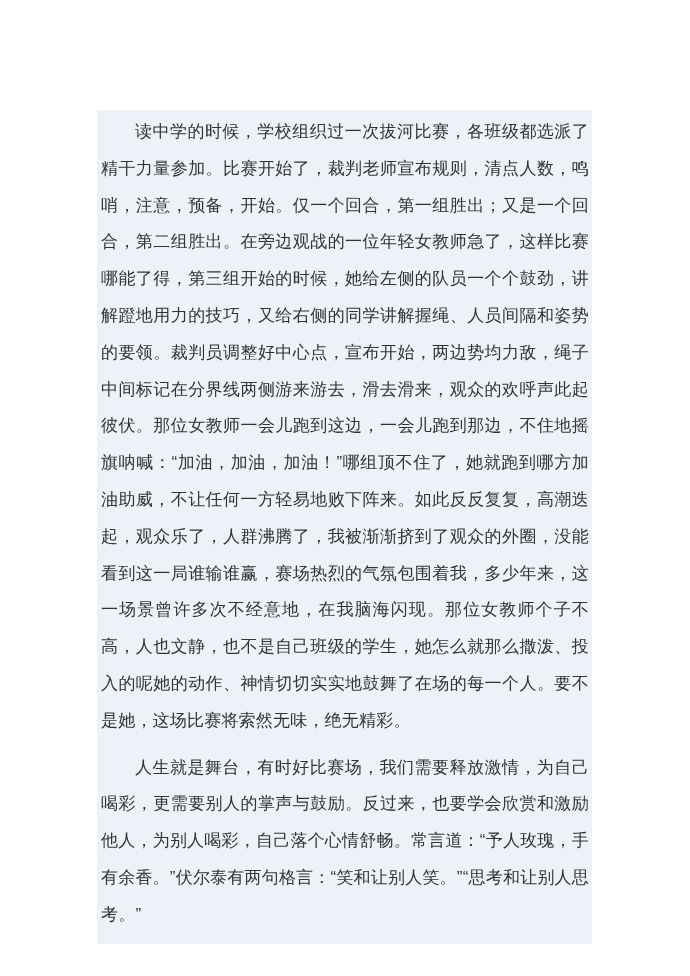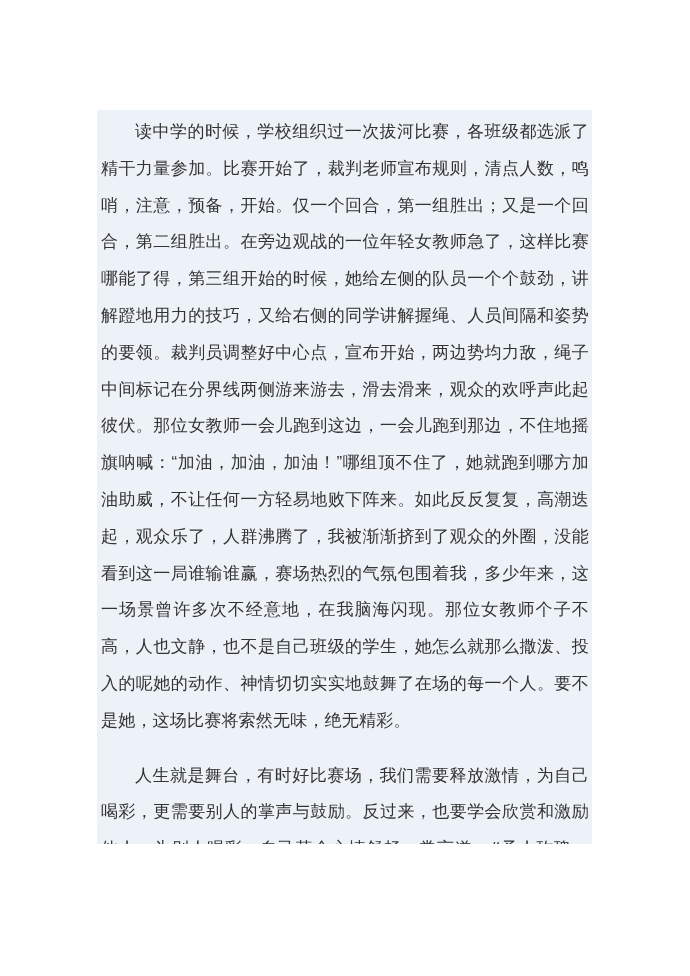--- a/index.html
+++ b/index.html
@@ -3,21 +3,21 @@
 <meta charset="utf-8">
 <style>
   html, body {
     margin: 0;
     padding: 0;
     background: #ffffff;
   }
   .doc-page {
     position: relative;
     width: 690px;
-    height: 844px;
+    height: 976px;
     background: #ffffff;
     overflow: hidden;
     font-family: "Liberation Sans", "DejaVu Sans", sans-serif;
   }
   .content-block {
     position: absolute;
     left: 97px;
     top: 110px;
     width: 495px;
     box-sizing: border-box;
@@ -29,22 +29,21 @@
     text-align: justify;
     text-justify: inter-ideograph;
     letter-spacing: 0.2px;
   }
   .content-block p {
     margin: 0;
     text-indent: 2em;
     word-break: break-all;
   }
   .content-block p + p {
-    margin-top: 19px;
-    font-family: Liberation Mono, monospace;
+    margin-top: 10px;
   }
 </style>
 </head>
 <body>
 
 <div class="doc-page">
   <div class="content-block">
     <p>读中学的时候，学校组织过一次拔河比赛，各班级都选派了精干力量参加。比赛开始了，裁判老师宣布规则，清点人数，鸣哨，注意，预备，开始。仅一个回合，第一组胜出；又是一个回合，第二组胜出。在旁边观战的一位年轻女教师急了，这样比赛哪能了得，第三组开始的时候，她给左侧的队员一个个鼓劲，讲解蹬地用力的技巧，又给右侧的同学讲解握绳、人员间隔和姿势的要领。裁判员调整好中心点，宣布开始，两边势均力敌，绳子中间标记在分界线两侧游来游去，滑去滑来，观众的欢呼声此起彼伏。那位女教师一会儿跑到这边，一会儿跑到那边，不住地摇旗呐喊：“加油，加油，加油！”哪组顶不住了，她就跑到哪方加油助威，不让任何一方轻易地败下阵来。如此反反复复，高潮迭起，观众乐了，人群沸腾了，我被渐渐挤到了观众的外圈，没能看到这一局谁输谁赢，赛场热烈的气氛包围着我，多少年来，这一场景曾许多次不经意地，在我脑海闪现。那位女教师个子不高，人也文静，也不是自己班级的学生，她怎么就那么撒泼、投入的呢她的动作、神情切切实实地鼓舞了在场的每一个人。要不是她，这场比赛将索然无味，绝无精彩。</p>
     <p>人生就是舞台，有时好比赛场，我们需要释放激情，为自己喝彩，更需要别人的掌声与鼓励。反过来，也要学会欣赏和激励他人，为别人喝彩，自己落个心情舒畅。常言道：“予人玫瑰，手有余香。”伏尔泰有两句格言：“笑和让别人笑。”“思考和让别人思考。”</p>
   </div>

